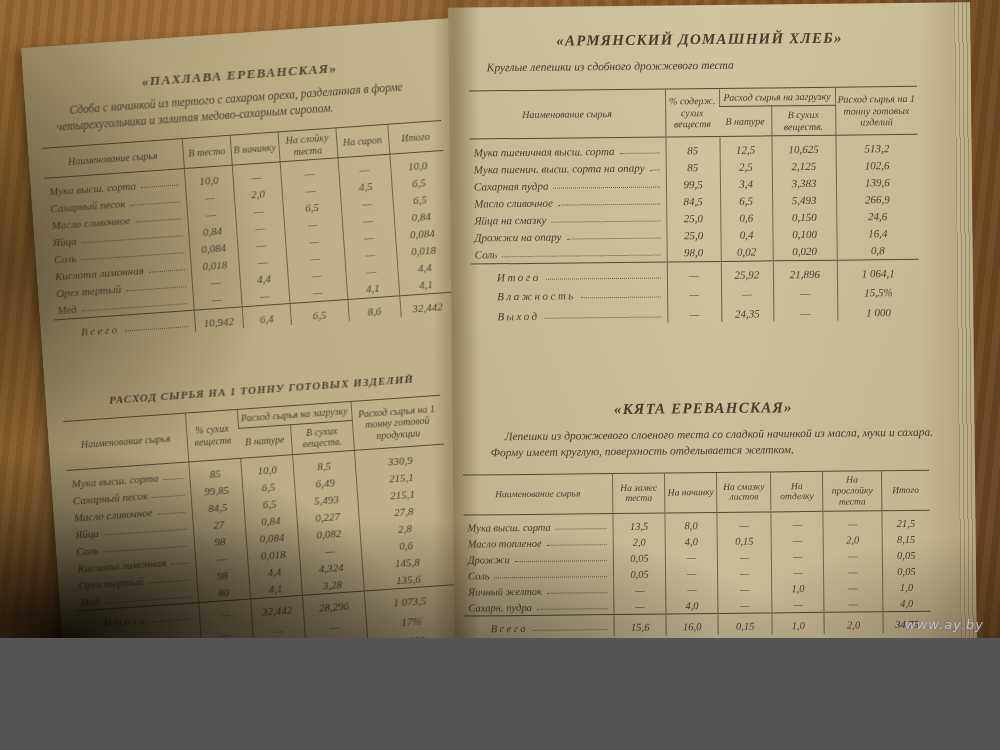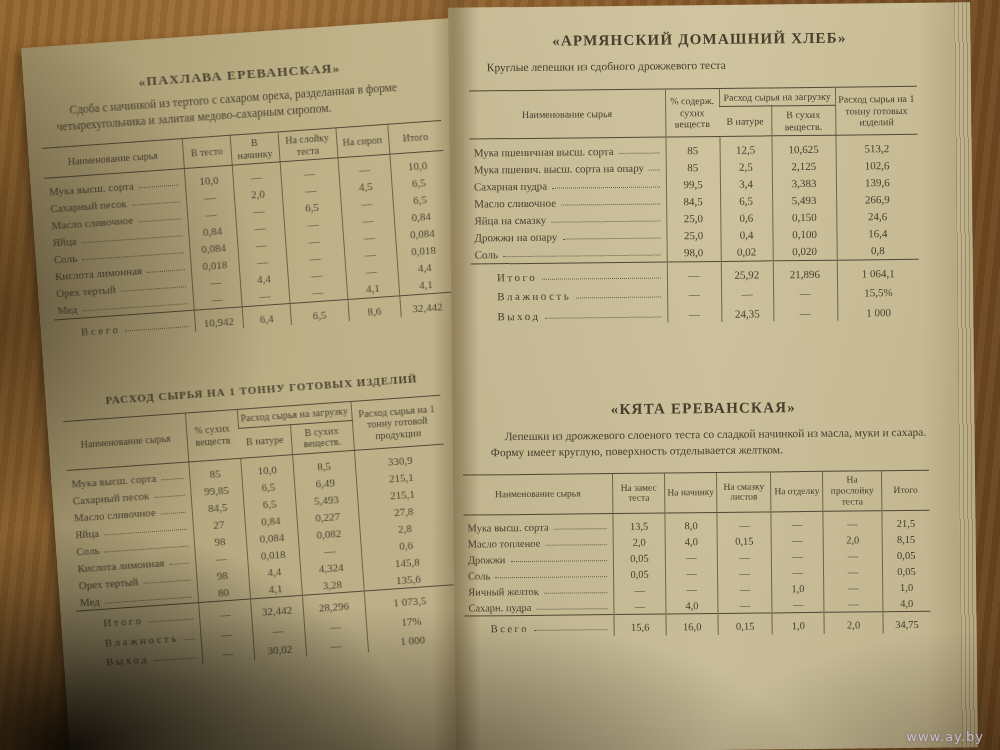--- a/index.html
+++ b/index.html
@@ -1,21 +1,22 @@
 <!DOCTYPE html>
 <html><head>
 <meta charset="utf-8">
 <style>
   html,body{margin:0;padding:0;background:#555;}
   .photo{
-    position:relative;width:1000px;height:750px;overflow:hidden;
+    position:relative;width:1000px;height:638px;overflow:hidden;
     font-family:"Liberation Serif","DejaVu Serif",serif;
     background:
       repeating-linear-gradient(96deg, rgba(255,225,170,0.05) 0 7px, rgba(50,28,8,0.07) 7px 14px),
       linear-gradient(100deg,#95672f 0%,#a1713a 22%,#8a5c2c 55%,#744d25 82%,#68441f 100%);
+    font-style: italic;
   }
   
   .page{position:absolute;color:#46402e;}
   .page-l{
     left:20px;top:18px;width:432px;height:780px;
     transform:rotate(-4deg);transform-origin:top right;
     background:linear-gradient(283deg,#ccc098 0%,#c6ba90 45%,#b4a77d 80%,#9c8f68 100%);
     box-shadow:-4px 4px 10px rgba(40,25,8,0.5);
   }
   .page-r{

